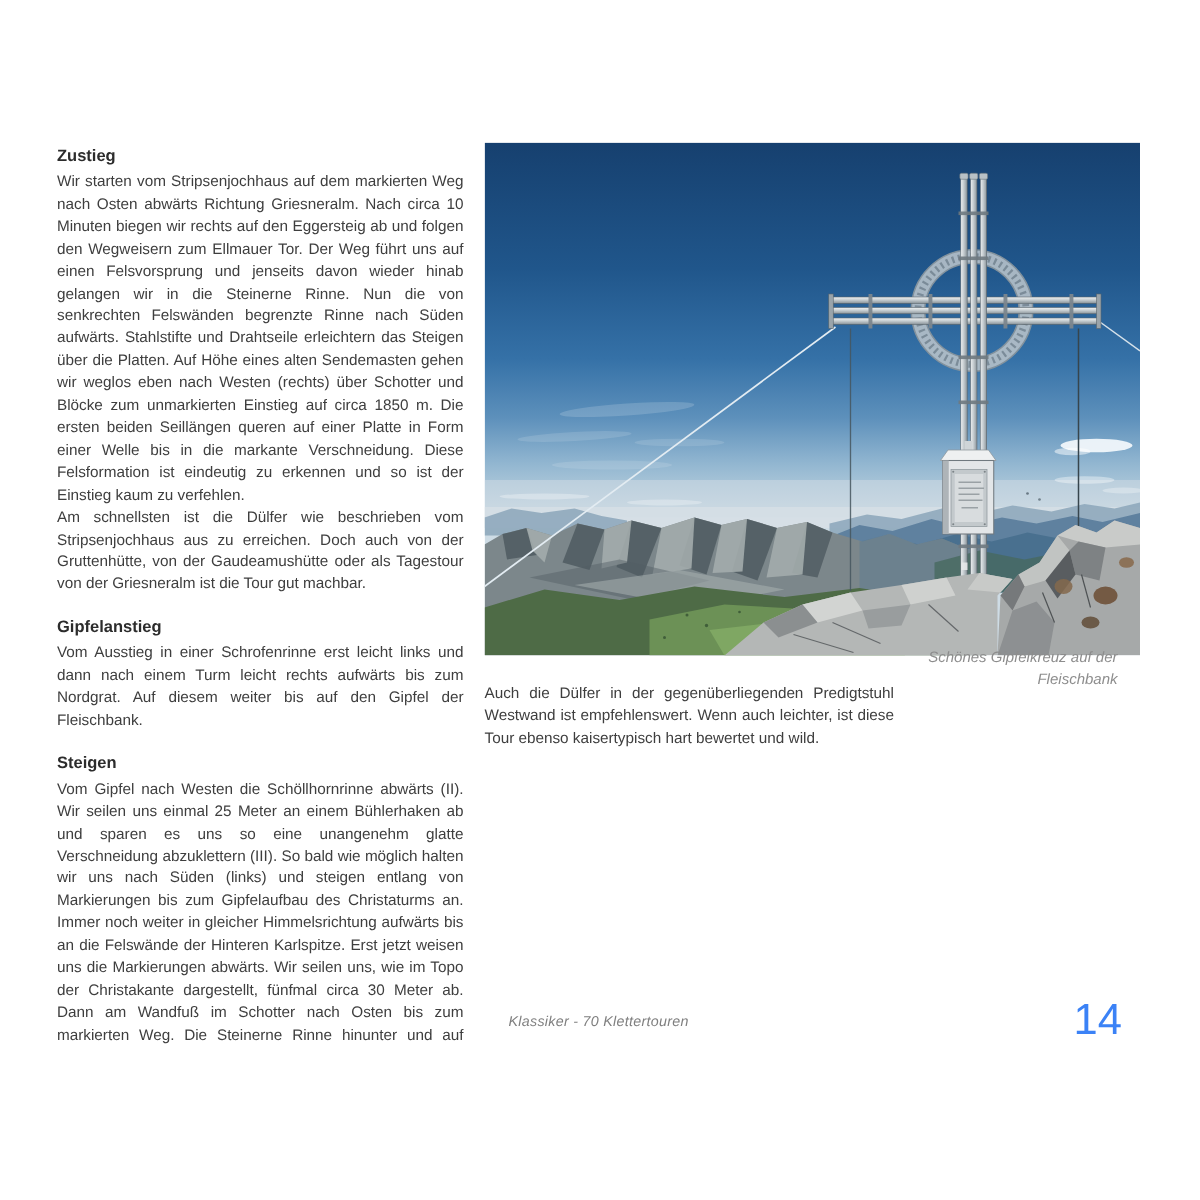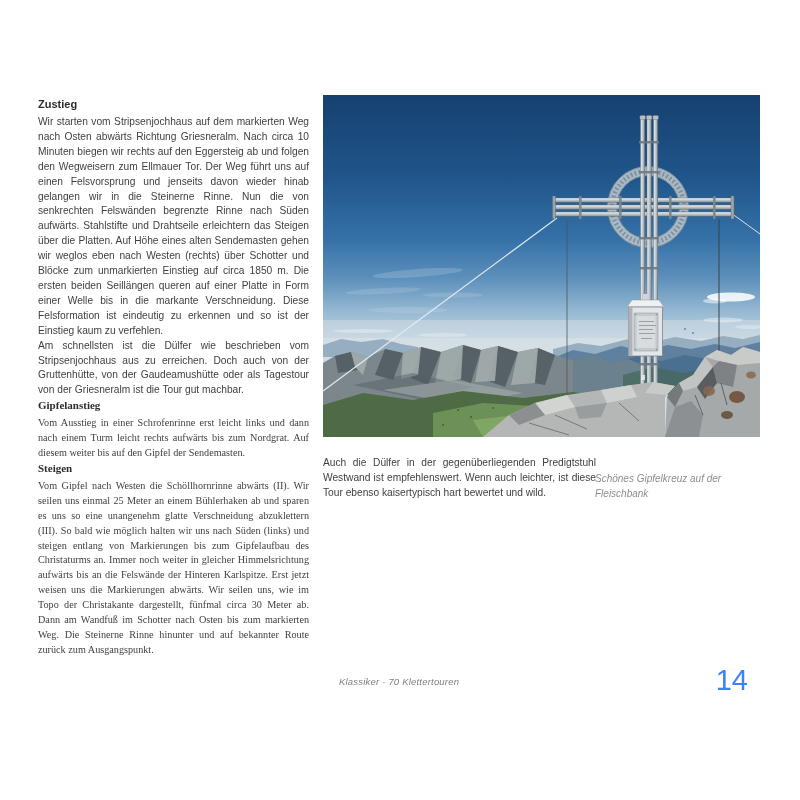--- a/index.html
+++ b/index.html
@@ -3,48 +3,48 @@
 <meta charset="utf-8">
 <style>
   * { margin:0; padding:0; box-sizing:border-box; }
   html,body { width:800px; height:800px; }
   body { background:#ffffff; font-family:"Liberation Sans", sans-serif; }
   .page { position:relative; width:800px; height:700px; background:#ffffff; overflow:hidden; }
 
   .left-col { position:absolute; left:38px; top:97px; width:271px; }
   .text-section h3 { font-size:11px; line-height:15px; font-weight:700; color:#2c2c2c; margin:0 0 3px 0; }
   .text-section p { font-size:10.2px; line-height:14.9px; text-align:justify; color:#3e3e3e; hyphens:auto; }
-  .text-section + .text-section { margin-top:0;font-family:Liberation Serif, serif; }
+  .text-section + .text-section { margin-top:13px; }
 
   .photo { position:absolute; left:323px; top:95px; width:437px; height:342px; overflow:hidden; }
   .photo svg { display:block; width:100%; height:100%; }
 
-  .caption { position:absolute; top:472px; right:55px; width:150px; font-size:10px; line-height:14.5px;
-             font-style:italic; color:#8d8d8d; text-align:left; }
+  .caption { position:absolute; top:432px; right:55px; width:150px; font-size:10px; line-height:14.5px;
+             font-style:italic; color:#8d8d8d; text-align:right; }
 
   .varianten { position:absolute; left:323px; top:456px; width:273px; }
 
   .footer-title { position:absolute; left:339px; top:676px; font-size:9.5px; font-style:italic;
                   color:#7f7f7f; letter-spacing:0.2px; }
   .page-number { position:absolute; top:663px; right:52px; font-size:29px; line-height:34px; color:#3b82f6; }
 </style>
 </head>
 <body>
 
 <div class="page">
 
   <div class="left-col">
     <div class="text-section">
       <h3>Zustieg</h3>
       <p>Wir starten vom Stripsenjochhaus auf dem markierten Weg nach Osten abwärts Richtung Griesneralm. Nach circa 10 Minuten biegen wir rechts auf den Eggersteig ab und folgen den Wegweisern zum Ellmauer Tor. Der Weg führt uns auf einen Felsvorsprung und jenseits davon wieder hinab gelangen wir in die Steinerne Rinne. Nun die von senkrechten Felswänden begrenzte Rinne nach Süden aufwärts. Stahlstifte und Drahtseile erleichtern das Steigen über die Platten. Auf Höhe eines alten Sendemasten gehen wir weglos eben nach Westen (rechts) über Schotter und Blöcke zum unmarkierten Einstieg auf circa 1850 m. Die ersten beiden Seillängen queren auf einer Platte in Form einer Welle bis in die markante Verschneidung. Diese Felsformation ist eindeutig zu erkennen und so ist der Einstieg kaum zu verfehlen.</p>
       <p>Am schnellsten ist die Dülfer wie beschrieben vom Stripsenjochhaus aus zu erreichen. Doch auch von der Gruttenhütte, von der Gaudeamushütte oder als Tagestour von der Griesneralm ist die Tour gut machbar.</p>
     </div>
     <div class="text-section">
       <h3>Gipfelanstieg</h3>
-      <p>Vom Ausstieg in einer Schrofenrinne erst leicht links und dann nach einem Turm leicht rechts aufwärts bis zum Nordgrat. Auf diesem weiter bis auf den Gipfel der Sendemasten.</p>
+      <p>Vom Ausstieg in einer Schrofenrinne erst leicht links und dann nach einem Turm leicht rechts aufwärts bis zum Nordgrat. Auf diesem weiter bis auf den Gipfel der Fleischbank.</p>
     </div>
     <div class="text-section">
       <h3>Steigen</h3>
       <p>Vom Gipfel nach Westen die Schöllhornrinne abwärts (II). Wir seilen uns einmal 25 Meter an einem Bühlerhaken ab und sparen es uns so eine unangenehm glatte Verschneidung abzuklettern (III). So bald wie möglich halten wir uns nach Süden (links) und steigen entlang von Markierungen bis zum Gipfelaufbau des Christaturms an. Immer noch weiter in gleicher Himmelsrichtung aufwärts bis an die Felswände der Hinteren Karlspitze. Erst jetzt weisen uns die Markierungen abwärts. Wir seilen uns, wie im Topo der Christakante dargestellt, fünfmal circa 30 Meter ab. Dann am Wandfuß im Schotter nach Osten bis zum markierten Weg. Die Steinerne Rinne hinunter und auf bekannter Route zurück zum Ausgangspunkt.</p>
     </div>
   </div>
 
   <div class="photo">
     <svg viewBox="0 0 437 342" preserveAspectRatio="none">
       <defs>

